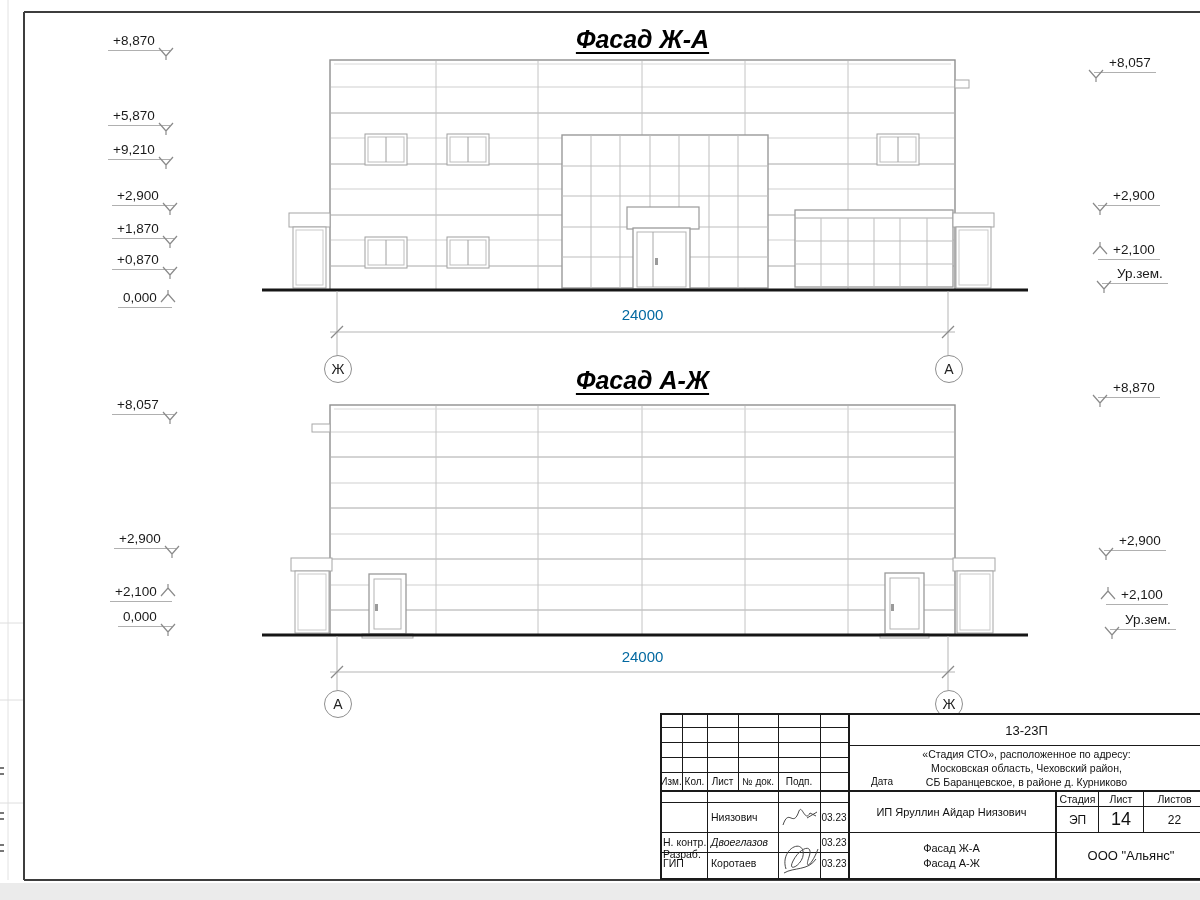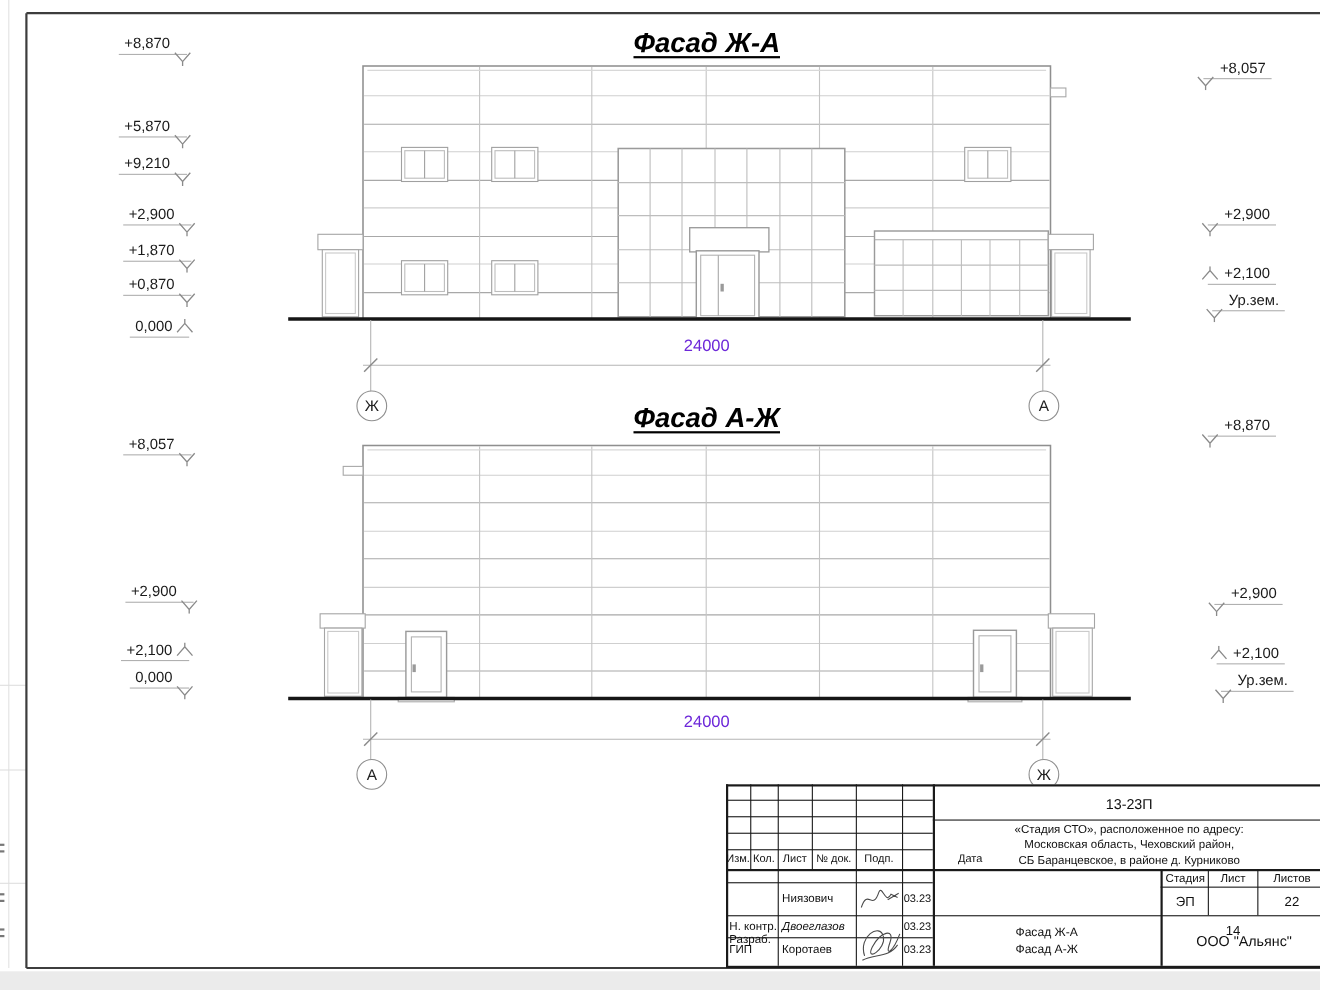--- a/index.html
+++ b/index.html
@@ -8,21 +8,21 @@
     background:#ffffff;font-family:"Liberation Sans", sans-serif;color:#1a1a1a;
   }
   .abs{position:absolute;}
   
   .fac-title{
     position:absolute;left:330px;width:625px;text-align:center;
     font-size:25px;font-weight:bold;font-style:italic;
     text-decoration:underline;text-underline-offset:4px;color:#000;
   }
   
-  .dim-txt{position:absolute;left:330px;width:625px;text-align:center;font-size:15px;color:#6d28d9;}
+  .dim-txt{position:absolute;left:330px;width:625px;text-align:center;font-size:15px;color:#0369a1;}
   
   .axis{
     position:absolute;width:26px;height:26px;border:1px solid #8f8f8f;border-radius:50%;
     display:flex;align-items:center;justify-content:center;font-size:14px;color:#222;background:#fff;
   }
   
   .lvl{position:absolute;height:17px;white-space:nowrap;}
   .lvl-line{
     display:inline-block;border-bottom:1px solid #b0b0b0;
     padding:0 5px 2px 5px;font-size:13.5px;line-height:15px;color:#1a1a1a;
@@ -334,26 +334,27 @@
   <div class="cell" style="left:160px;top:59px;width:28px;height:18px;font-size:10px;margin-left:48px;">Дата</div>
 
   <div class="cell" style="left:188px;top:2px;width:357px;height:30px;font-size:13px;">13-23П</div>
 
   <div class="stack" style="left:188px;top:33px;width:357px;height:44px;font-size:10.5px;line-height:14px;">
     <div>«Стадия СТО», расположенное по адресу:</div>
     <div>Московская область, Чеховский район,</div>
     <div>СБ Баранцевское, в районе д. Курниково</div>
   </div>
 
+  <div class="cell" style="left:188px;top:78px;width:207px;height:41px;font-size:11px;">ИП Яруллин Айдар Ниязович</div>
 
   <div class="cell" style="left:397px;top:78px;width:41px;height:15px;font-size:10.5px;">Стадия</div>
   <div class="cell" style="left:439px;top:78px;width:44px;height:15px;font-size:10.5px;">Лист</div>
   <div class="cell" style="left:484px;top:78px;width:61px;height:15px;font-size:10.5px;">Листов</div>
   <div class="cell" style="left:397px;top:94px;width:41px;height:25px;font-size:12px;">ЭП</div>
-  <div class="cell" style="left:439px;top:94px;width:44px;height:25px;font-size:12px;margin-top:26px;">14</div>
+  <div class="cell" style="left:439px;top:94px;width:44px;height:25px;font-size:18px;">14</div>
   <div class="cell" style="left:484px;top:94px;width:61px;height:25px;font-size:12px;">22</div>
 
   <div class="stack" style="left:188px;top:120px;width:207px;height:45px;font-size:11px;line-height:15px;">
     <div>Фасад Ж-А</div>
     <div>Фасад А-Ж</div>
   </div>
 
   <div class="cell" style="left:397px;top:120px;width:148px;height:45px;font-size:13px;">ООО "Альянс"</div>
 
   <div class="cell left" style="left:3px;top:90px;width:44px;height:28px;font-size:10.5px;margin-top:37px;">Разраб.</div>

